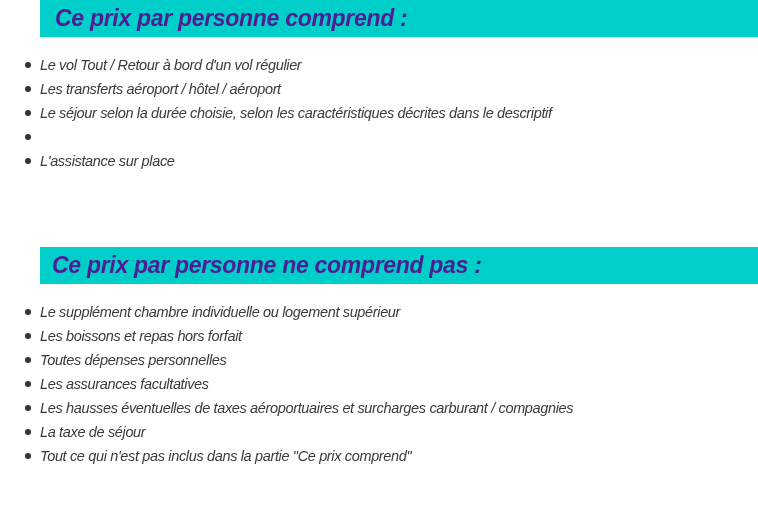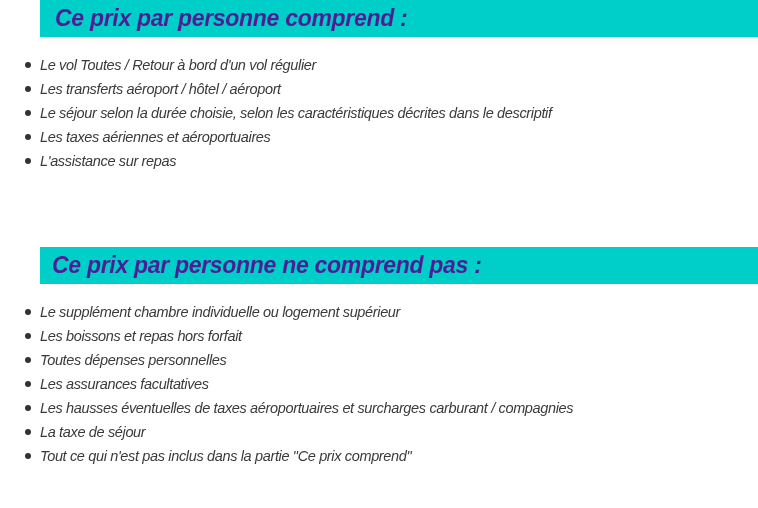--- a/index.html
+++ b/index.html
@@ -28,25 +28,25 @@
     ul.items li .bullet {
       position: absolute; left: 25px; top: 9px; width: 6px; height: 6px;
       border-radius: 50%; background: #333333;
     }
   </style>
 </head>
 <body>
 
 <div id="h1" class="section-header">Ce prix par personne comprend :</div>
 <ul id="l1" class="items">
-  <li><span class="bullet"></span><span>Le vol Toutes / Retour à bord d'un vol régulier</span></li>
+  <li><span class="bullet"></span><span>Le vol Tout / Retour à bord d'un vol régulier</span></li>
   <li><span class="bullet"></span><span>Les transferts aéroport / hôtel / aéroport</span></li>
   <li><span class="bullet"></span><span>Le séjour selon la durée choisie, selon les caractéristiques décrites dans le descriptif</span></li>
-  <li><span class="bullet"></span><span>Les taxes aériennes et aéroportuaires</span></li>
-  <li><span class="bullet"></span><span>L'assistance sur repas</span></li>
+  <li><span class="bullet"></span></li>
+  <li><span class="bullet"></span><span>L'assistance sur place</span></li>
 </ul>
 
 <div id="h2" class="section-header">Ce prix par personne ne comprend pas :</div>
 <ul id="l2" class="items">
   <li><span class="bullet"></span><span>Le supplément chambre individuelle ou logement supérieur</span></li>
   <li><span class="bullet"></span><span>Les boissons et repas hors forfait</span></li>
   <li><span class="bullet"></span><span>Toutes dépenses personnelles</span></li>
   <li><span class="bullet"></span><span>Les assurances facultatives</span></li>
   <li><span class="bullet"></span><span>Les hausses éventuelles de taxes aéroportuaires et surcharges carburant / compagnies</span></li>
   <li><span class="bullet"></span><span>La taxe de séjour</span></li>

